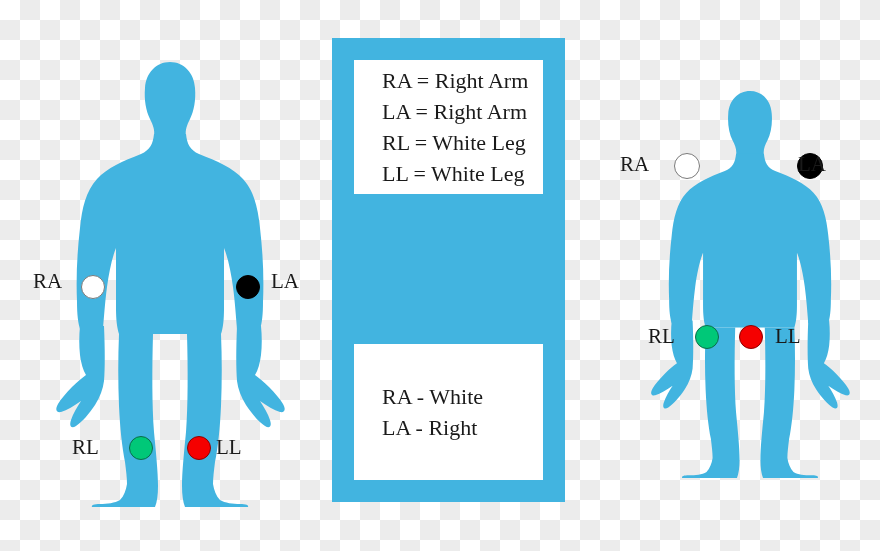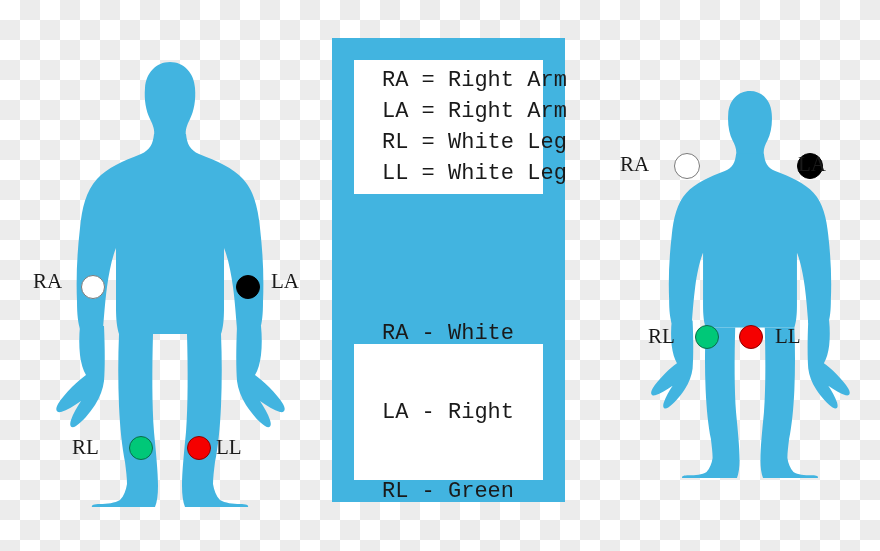--- a/index.html
+++ b/index.html
@@ -38,40 +38,38 @@
     left: 332px;
     top: 38px;
     width: 233px;
     height: 464px;
     background: #42b4e0;
     box-sizing: border-box;
     padding: 22px;
     display: flex;
     flex-direction: column;
     justify-content: space-between;
-    font-family: Liberation Mono, monospace;
   }
   .legend-box {
     background: #ffffff;
     box-sizing: border-box;
     padding: 14px 10px 14px 28px;
     width: 189px;
   }
   #legend-abbrev {
     height: 134px;
     display: flex;
     flex-direction: column;
     justify-content: center;
   }
   #legend-colors {
     height: 136px;
     display: flex;
     flex-direction: column;
     justify-content: center;
-    gap: 48px;
   }
   .legend-line {
     font-size: 22px;
     line-height: 31px;
     color: #1a1a1a;
     white-space: pre;
   }
 
   
   .electrode {
@@ -174,21 +172,20 @@
     <div class="legend-box" id="legend-abbrev">
       <div class="legend-line">RA = Right Arm</div>
       <div class="legend-line">LA = Right Arm</div>
       <div class="legend-line">RL = White Leg</div>
       <div class="legend-line">LL = White Leg</div>
     </div>
 
     <div class="legend-box" id="legend-colors">
       <div class="legend-line">RA - White</div>
       <div class="legend-line">LA - Right</div>
-      <div class="legend-line">RL - Green</div>
     </div>
 
   </div>
 
   <div class="figure" id="figure-right" style="left:650px; top:62px;">
     <svg width="200" height="445" viewBox="0 0 230 445" xmlns="http://www.w3.org/2000/svg">
       <g fill="#42b4e0">
         <path d="M115 0 C101 0 91 11 90 26 C89 38 91 49 95 57 C98 63 100 68 99 74
                  L131 74 C130 68 132 63 135 57 C139 49 141 38 140 26 C139 11 129 0 115 0 Z"></path>
         <path d="M99 72 C98 82 95 88 86 92

